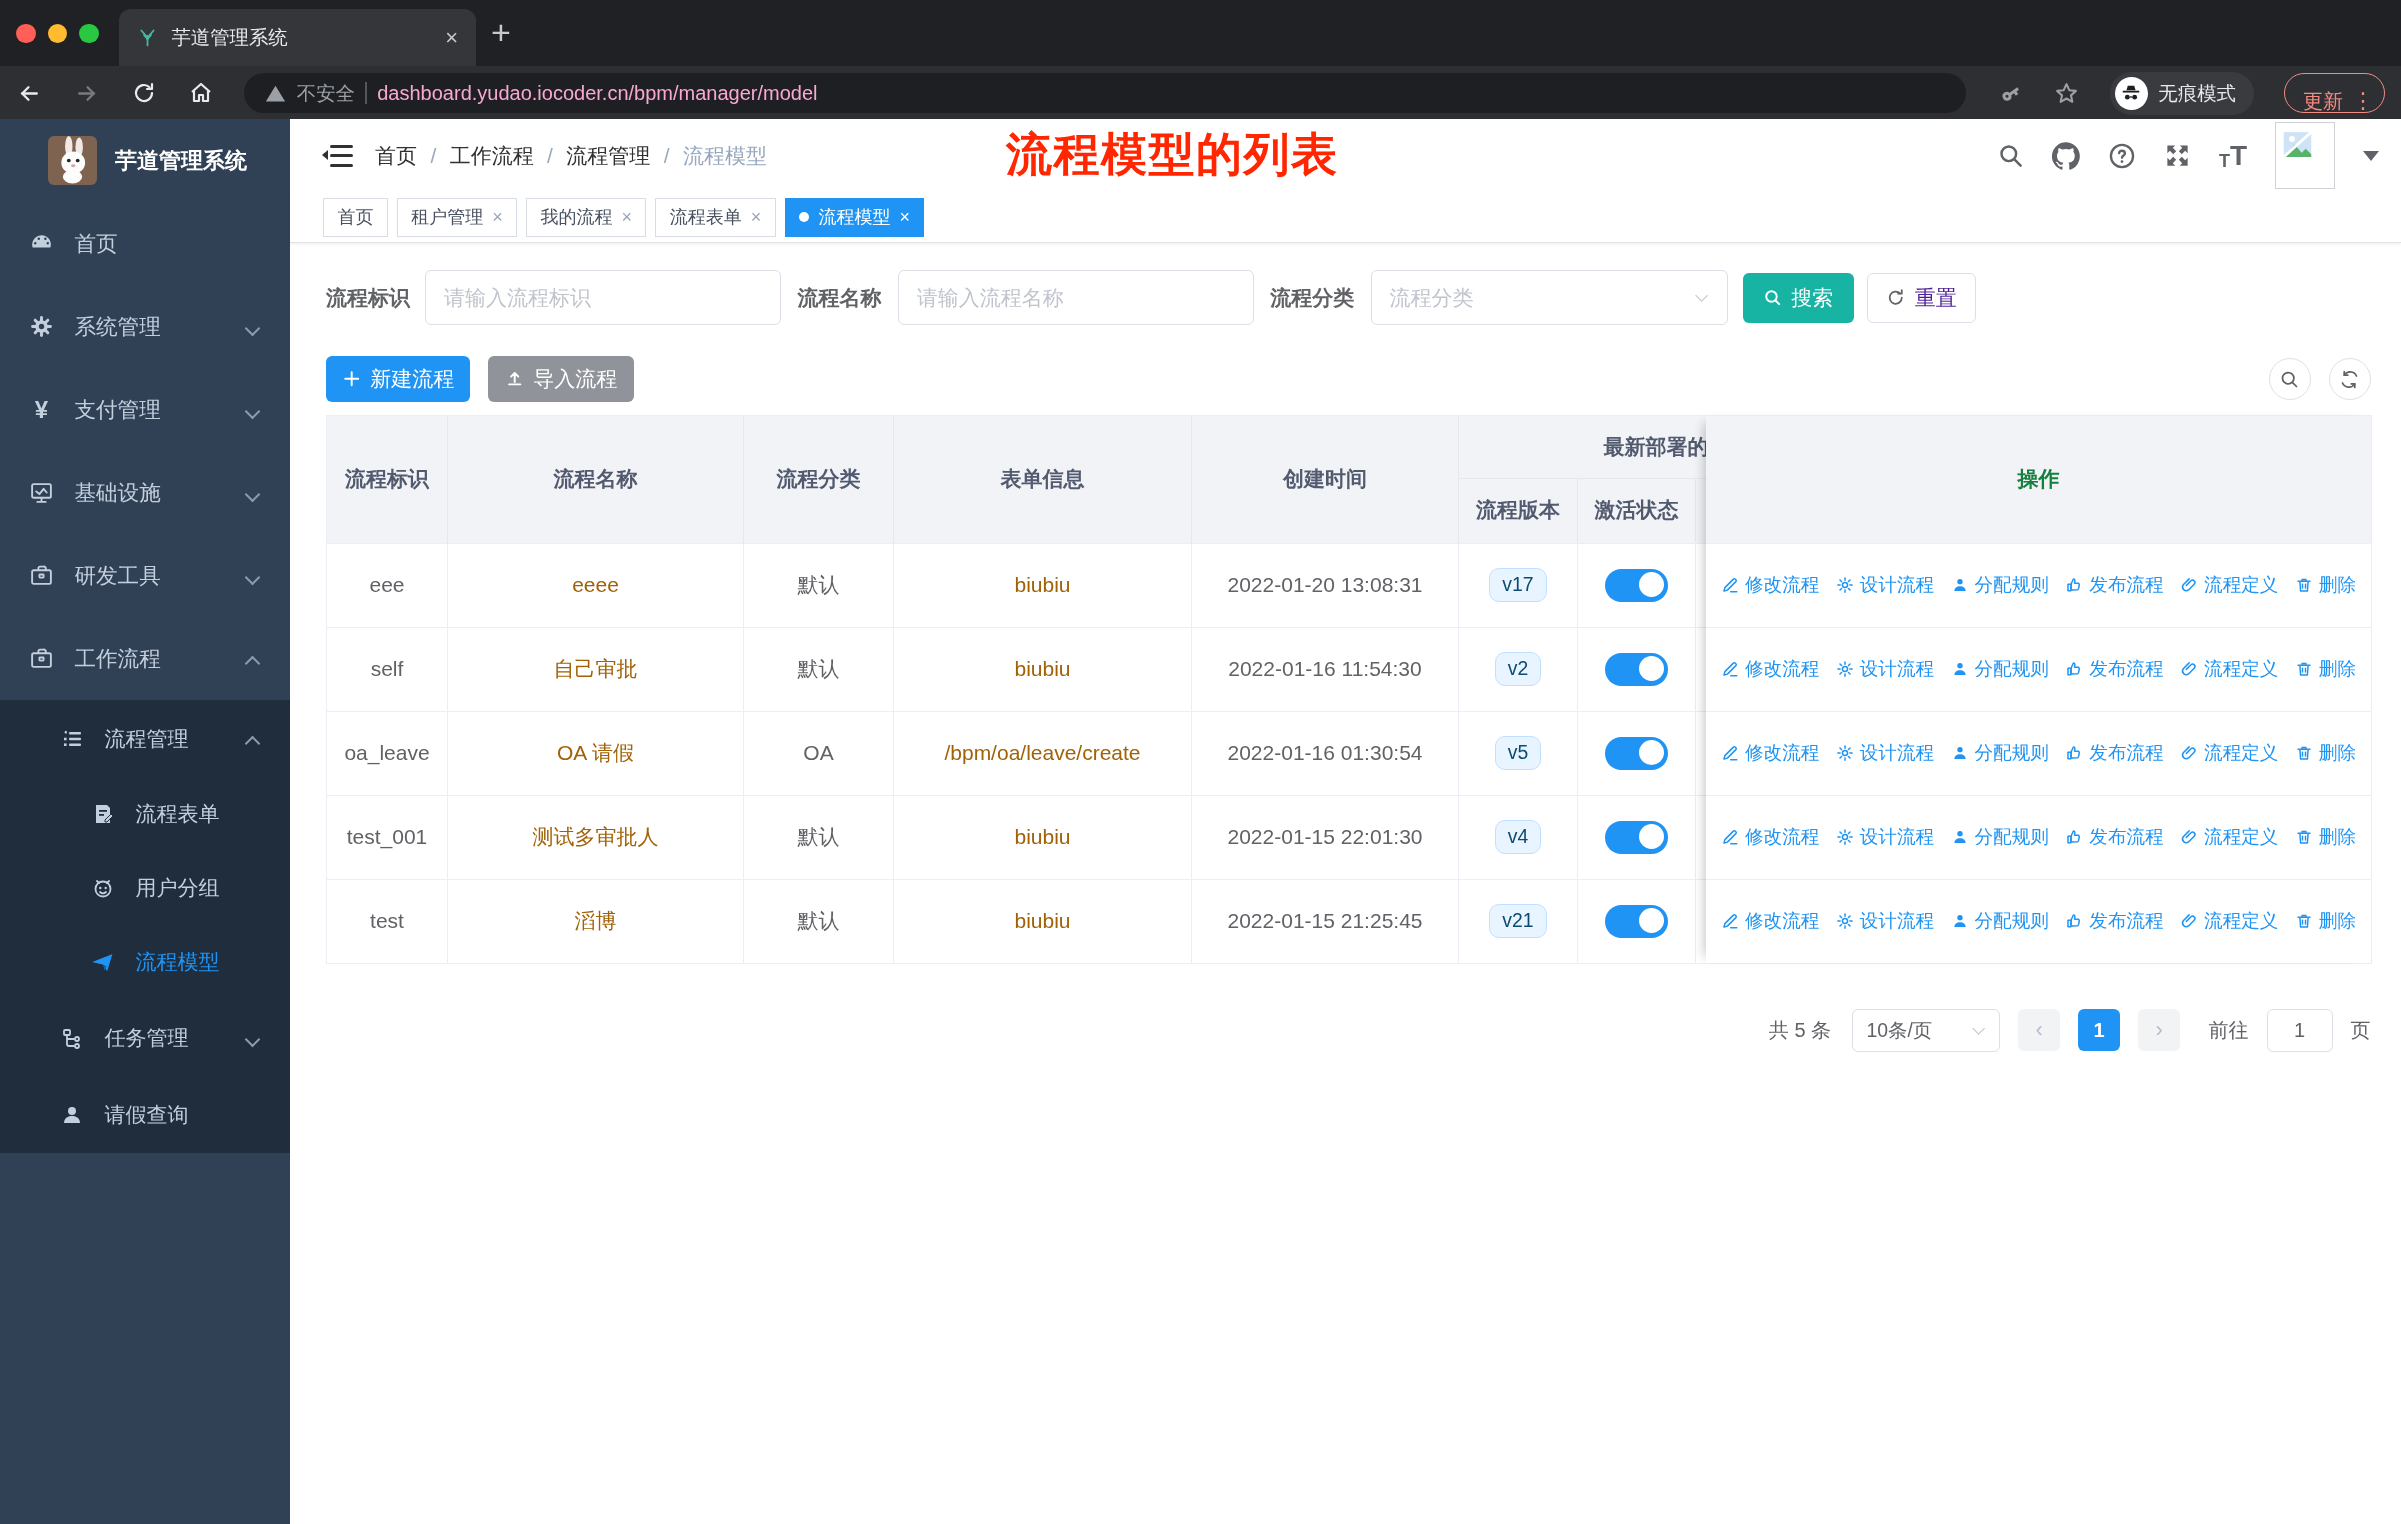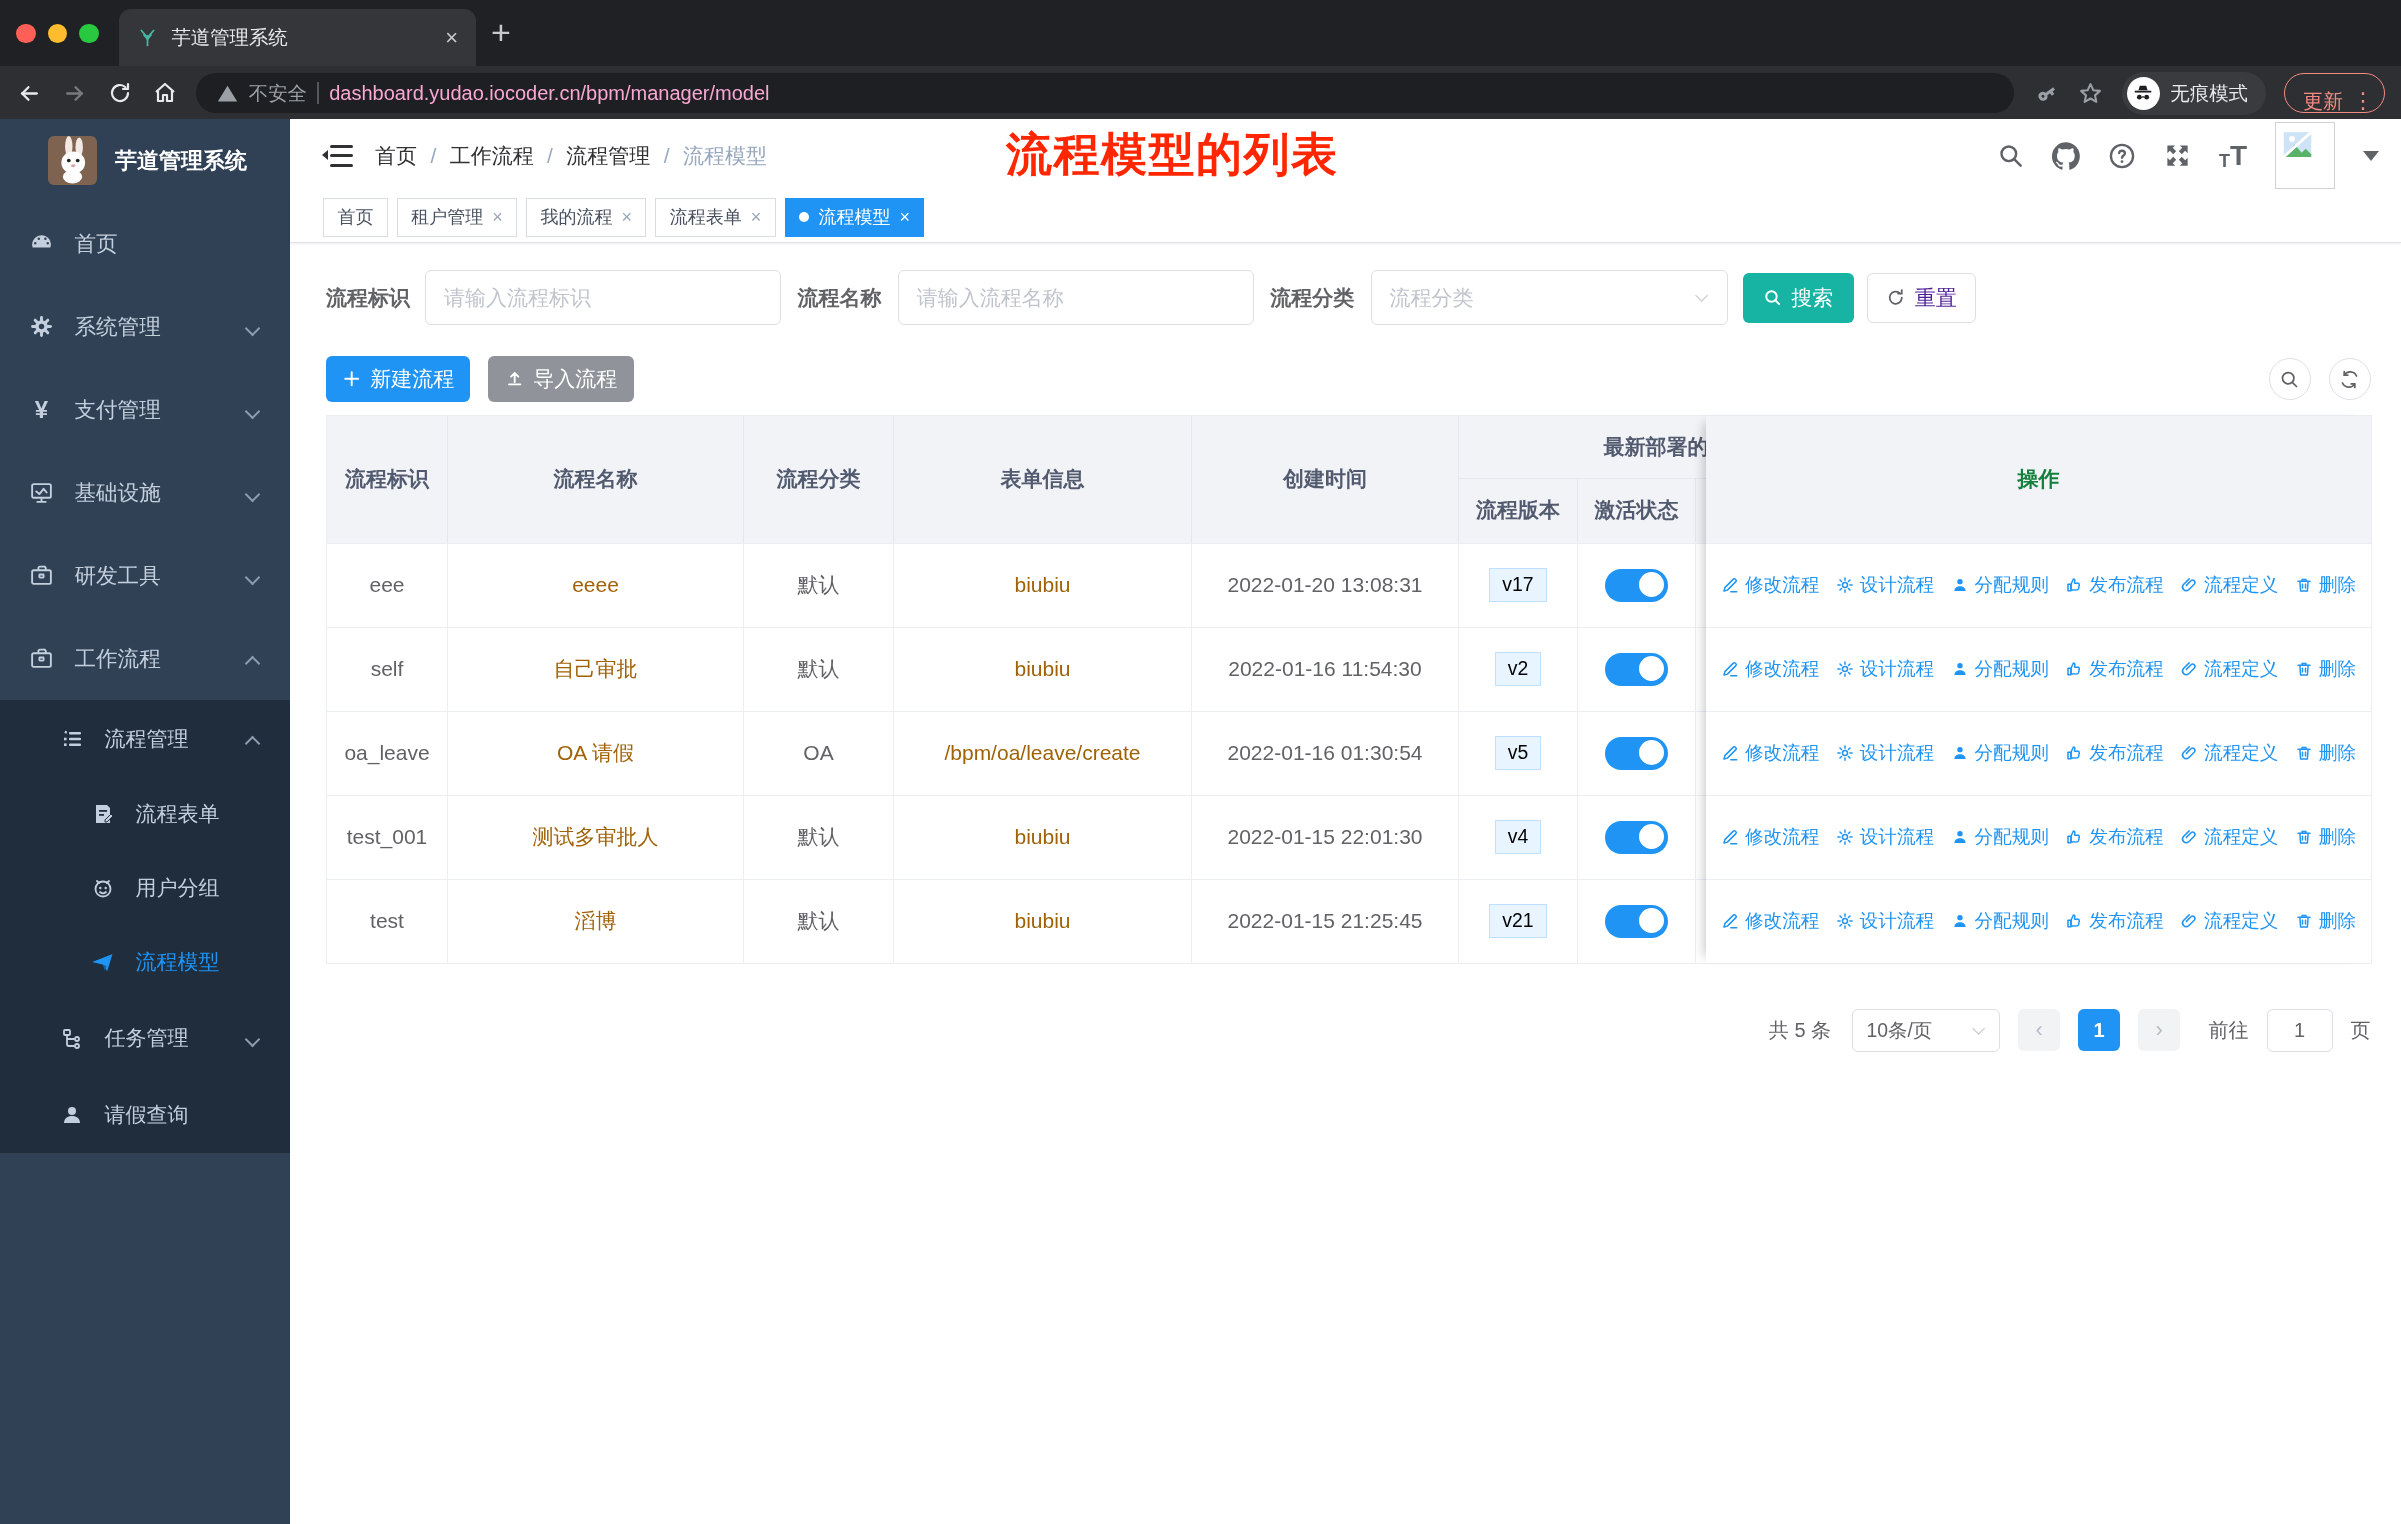--- a/index.html
+++ b/index.html
@@ -12,21 +12,21 @@
   .tabstrip { position:relative; height:66px; background:#202124; }
   .traffic { position:absolute; left:16.4px; top:24px; display:flex; gap:12px; }
   .tl { width:19.4px; height:19.4px; border-radius:50%; }
   .tl.red{background:#ff5f57}.tl.yellow{background:#febc2e}.tl.green{background:#28c840}
   .tab { position:absolute; left:119px; top:9px; width:357px; height:57px; background:#35363a;
     border-radius:12px 12px 0 0; display:flex; align-items:center; padding:0 18px; gap:13.4px; }
   .tab-title { color:#e8eaed; font-size:19.4px; flex:1; white-space:nowrap; overflow:hidden; }
   .tab-close { color:#c7c9cc; font-size:22px; line-height:1; }
   .newtab { position:absolute; left:491px; top:13.4px; color:#c7c9cc; font-size:34px; font-weight:300; }
   .toolbar { position:relative; height:54px; background:#2e2f33; display:flex; align-items:center;
-    padding:0 16.4px; gap:18px; }
+    padding:0 16.4px; gap:30px; }
   .navbtn { width:27px; height:27px; display:flex; align-items:center; justify-content:center; flex:0 0 auto; }
   .urlpill { flex:1; height:40px; background:#1e1f23; border-radius:20px; display:flex; align-items:center;
     padding:0 21px; gap:10.4px; min-width:0; }
   .sec-label { color:#9aa0a6; font-size:19.4px; white-space:nowrap; }
   .url-sep { width:1.5px; height:22px; background:#55575c; }
   .url-text { color:#f9a8d4; font-size:20px; white-space:nowrap; overflow:hidden; }
   .incog { height:43px; background:#3a3b3f; border-radius:21.6px; display:flex; align-items:center;
     padding:4.5px 18px 4.5px 5.2px; gap:10.4px; flex:0 0 auto; }
   .incog-circle { width:33px; height:33px; border-radius:50%; background:#fff; display:flex;
     align-items:center; justify-content:center; }
@@ -128,21 +128,21 @@
   .group-bottom .th { height:100%; }
   .th-filler { flex:1; border-right:none; }
   .tbody .trow { display:flex; height:84px; background:#fff; border-top:0.7px solid #ebeef5; }
   .td { display:flex; align-items:center; justify-content:center; border-right:0.7px solid #ebeef5;
     color:#606266; flex:0 0 auto; overflow:hidden; white-space:nowrap; }
   .td-filler { flex:1; border-right:none; }
   .c1{width:121px}.c2{width:296px}.c3{width:150px}.c4{width:298px}.c5{width:267px}
   .c6{width:119px}.c7{width:118px}.c8{width:271px}
   .gw{width:508px}
   .link { color:#a16207; cursor:pointer; text-decoration:none; }
-  .vtag { background:#e8f4ff; border:0.7px solid #bfe0ff; color:#000000; border-radius:0;
+  .vtag { background:#e8f4ff; border:0.7px solid #bfe0ff; color:#0c4a6e; border-radius:10px;
     padding:6px 12px; font-size:19.4px; line-height:1; }
   .toggle { width:63px; height:33px; border-radius:16.4px; background:#1f94f4; position:relative; cursor:pointer; }
   .toggle::after { content:""; position:absolute; right:3.7px; top:3.7px; width:25px; height:25px;
     border-radius:50%; background:#fff; }
 
   .fixed-col { position:absolute; top:0; right:0; bottom:0; width:665px;
     box-shadow:-9px 0 10.4px -7.4px rgba(0,0,0,.22); }
   .fixed-head { height:127px; background:#f2f3f7; display:flex; align-items:center; justify-content:center;
     color:#15803d; font-weight:bold; border-bottom:0; }
   .fixed-row { height:84px; background:#fff; border-top:0.7px solid #ebeef5; display:flex;

